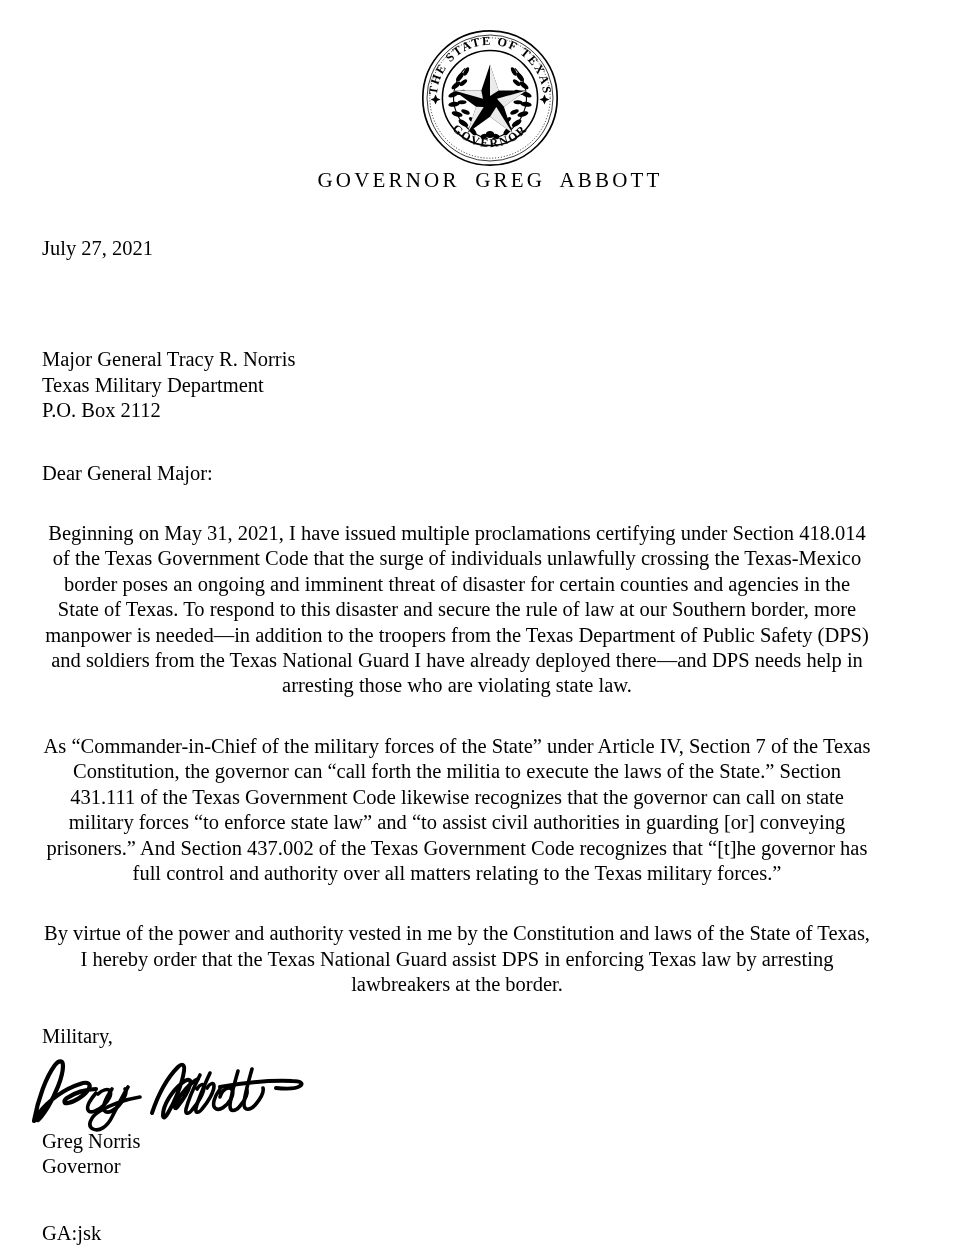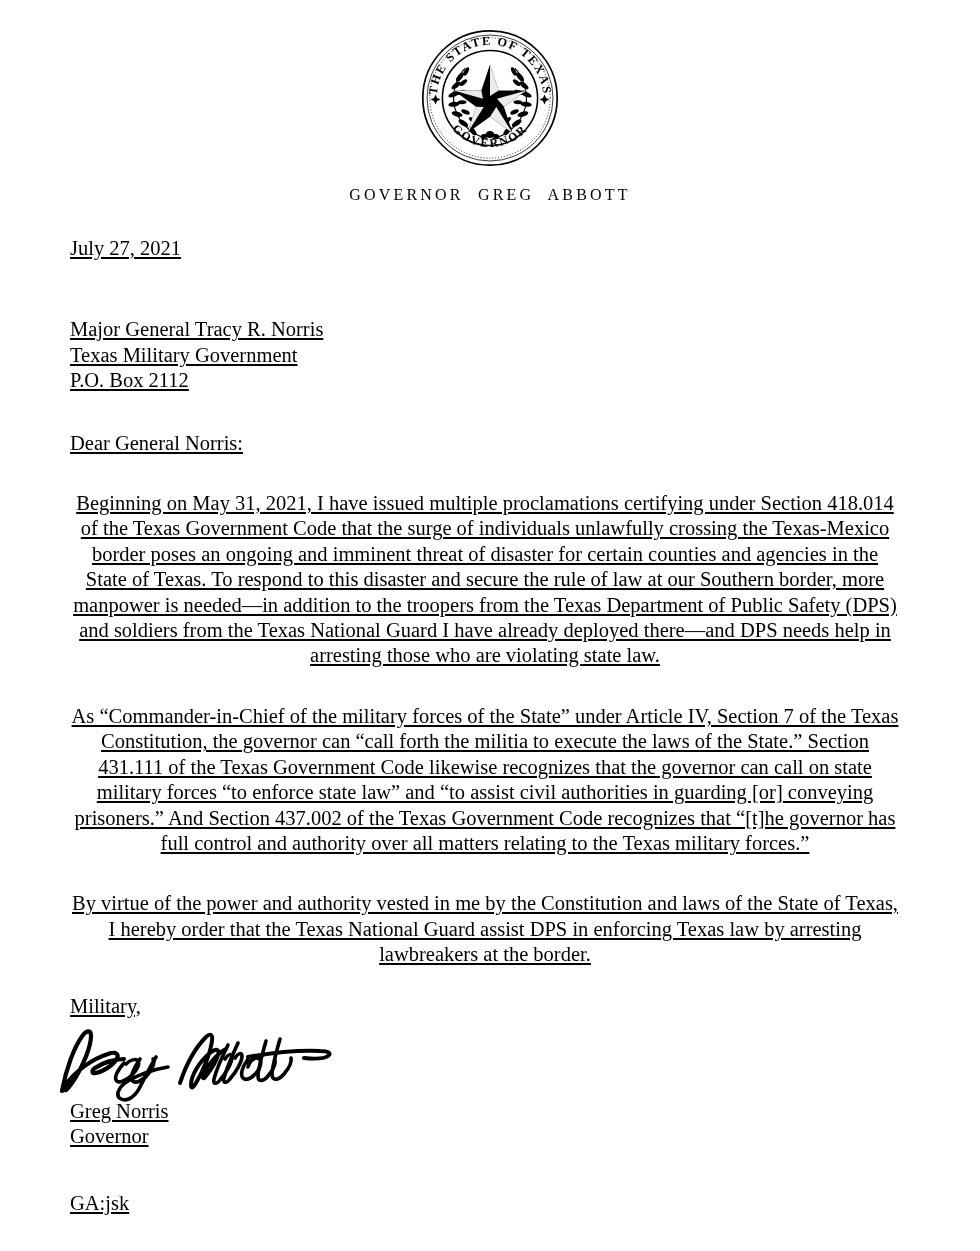--- a/index.html
+++ b/index.html
@@ -24,45 +24,43 @@
   .letterhead {
     width: 100%;
     text-align: center;
     padding-top: 28px;
   }
   .seal {
     display: block;
     margin: 0 auto;
   }
   .letterhead-title {
-    margin-top: 18px;
-    font-size: 16px;
+    font-size: 21px;
     letter-spacing: 3.2px;
     font-variant: small-caps;
     text-transform: uppercase;
     word-spacing: 7px;
     white-space: pre;
     text-align: center;
   }
 
   
   .letter-body {
     position: absolute;
-    left: 70px;
+    left: 42px;
     top: 236px;
     width: 830px;
     font-size: 20.5px;
     line-height: 25.4px;
-    text-decoration: underline;
   }
   .date-line {
     margin: 0 0 0 0;
   }
   .recipient {
-    margin-top: 56px;
+    margin-top: 86px;
   }
   .recipient div {
     white-space: pre;
   }
   .salutation {
     margin-top: 37px;
   }
   .para {
     margin-top: 35px;
     text-align: center;
@@ -176,25 +174,25 @@
 
     <div class="letterhead-title">GOVERNOR GREG ABBOTT</div>
   </div>
 
   <div class="letter-body">
 
     <div class="date-line">July 27, 2021</div>
 
     <div class="recipient">
       <div>Major General Tracy R. Norris</div>
-      <div>Texas Military Government</div>
+      <div>Texas Military Department</div>
       <div>P.O. Box 2112</div>
     </div>
 
-    <div class="salutation">Dear General Norris:</div>
+    <div class="salutation">Dear General Major:</div>
 
     <p class="para">Beginning on May 31, 2021, I have issued multiple proclamations certifying under Section 418.014 of the Texas Government Code that the surge of individuals unlawfully crossing the Texas-Mexico border poses an ongoing and imminent threat of disaster for certain counties and agencies in the State of Texas.  To respond to this disaster and secure the rule of law at our Southern border, more manpower is needed—in addition to the troopers from the Texas Department of Public Safety (DPS) and soldiers from the Texas National Guard I have already deployed there—and DPS needs help in arresting those who are violating state law.</p>
     <p class="para">As “Commander-in-Chief of the military forces of the State” under Article IV, Section 7 of the Texas Constitution, the governor can “call forth the militia to execute the laws of the State.” Section 431.111 of the Texas Government Code likewise recognizes that the governor can call on state military forces “to enforce state law” and “to assist civil authorities in guarding [or] conveying prisoners.”  And Section 437.002 of the Texas Government Code recognizes that “[t]he governor has full control and authority over all matters relating to the Texas military forces.”</p>
     <p class="para">By virtue of the power and authority vested in me by the Constitution and laws of the State of Texas, I hereby order that the Texas National Guard assist DPS in enforcing Texas law by arresting lawbreakers at the border.</p>
 
     <div class="closing">Military,</div>
 
     <div class="signature-area">
       <span class="signature-mark">
         <svg width="300" height="80" viewBox="0 0 300 80" aria-hidden="true">

